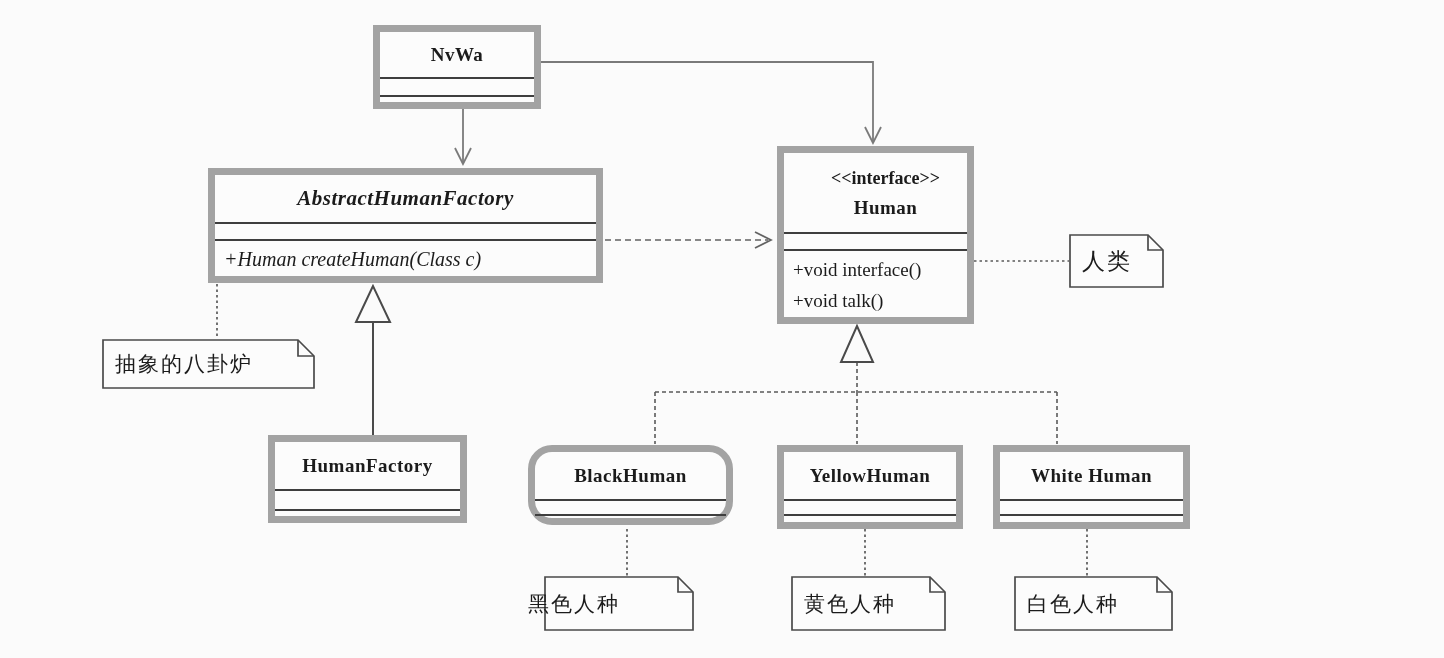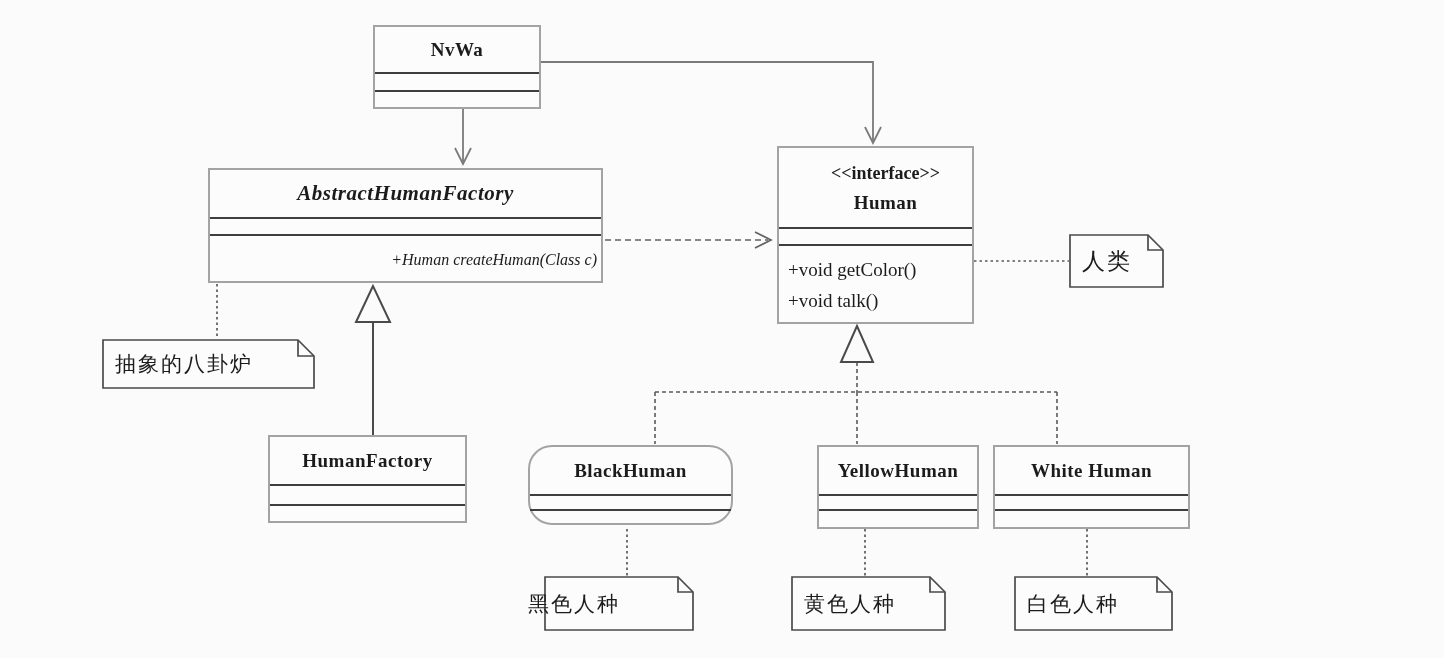--- a/index.html
+++ b/index.html
@@ -2,21 +2,21 @@
 <html><head>
 <meta charset="utf-8">
 <style>
   html,body{margin:0;padding:0;background:#fbfbfb;}
   #canvas{
     position:relative;width:1444px;height:658px;background:#fbfbfb;overflow:hidden;
     font-family:"Liberation Serif","DejaVu Serif",serif;color:#1b1b1b;
   }
   #wires{position:absolute;left:0;top:0;width:1444px;height:658px;}
   .cls{
-    position:absolute;box-sizing:border-box;border:2px solid #a3a3a3;background:#fcfcfc;
+    position:absolute;box-sizing:border-box;border:7px solid #a3a3a3;background:#fcfcfc;
     display:flex;flex-direction:column;
   }
   .cls-title{
     box-sizing:border-box;display:flex;align-items:center;justify-content:center;
     font-weight:bold;font-size:19px;letter-spacing:.5px;
   }
   .cls-title.two-line{flex-direction:column;justify-content:center;line-height:30px;margin-left:20px;}
   .stereotype{font-weight:bold;font-size:18px;letter-spacing:0;}
   .cls-attrs{box-sizing:border-box;border-top:2px solid #3e3e3e;}
   .cls-methods{
@@ -108,53 +108,53 @@
     <div class="cls-attrs" style="height:18px;"></div>
     <div class="cls-methods empty"></div>
   </div>
 
   <div class="cls" style="left:208px;top:168px;width:395px;height:115px;">
     <div class="cls-title italic big-title" style="height:47px;">
       <span>AbstractHumanFactory</span>
     </div>
     <div class="cls-attrs" style="height:17px;"></div>
     <div class="cls-methods">
-      <div class="method-line italic" style="font-size:16px;text-align:right;">+Human createHuman(Class c)</div>
+      <div class="method-line italic" style="font-size:20px;">+Human createHuman(Class c)</div>
     </div>
   </div>
 
   <div class="cls" style="left:777px;top:146px;width:197px;height:178px;">
     <div class="cls-title two-line" style="height:79px;">
       <span class="stereotype">&lt;&lt;interface&gt;&gt;</span>
       <span>Human</span>
     </div>
     <div class="cls-attrs" style="height:17px;"></div>
     <div class="cls-methods">
-      <div class="method-line">+void getColor()</div>
+      <div class="method-line">+void interface()</div>
       <div class="method-line">+void talk()</div>
     </div>
   </div>
 
   <div class="cls" style="left:268px;top:435px;width:199px;height:88px;">
     <div class="cls-title" style="height:47px;">
       <span>HumanFactory</span>
     </div>
     <div class="cls-attrs" style="height:20px;"></div>
     <div class="cls-methods empty"></div>
   </div>
 
   <div class="cls" style="left:528px;top:445px;width:205px;height:80px;border-radius:24px;">
     <div class="cls-title" style="height:47px;">
       <span>BlackHuman</span>
     </div>
     <div class="cls-attrs" style="height:15px;"></div>
     <div class="cls-methods empty"></div>
   </div>
 
-  <div class="cls" style="left:777px;top:445px;width:162px;height:84px;margin-left:40px;">
+  <div class="cls" style="left:777px;top:445px;width:186px;height:84px;">
     <div class="cls-title" style="height:47px;">
       <span>YellowHuman</span>
     </div>
     <div class="cls-attrs" style="height:15px;"></div>
     <div class="cls-methods empty"></div>
   </div>
 
   <div class="cls" style="left:993px;top:445px;width:197px;height:84px;">
     <div class="cls-title" style="height:47px;">
       <span>White Human</span>

